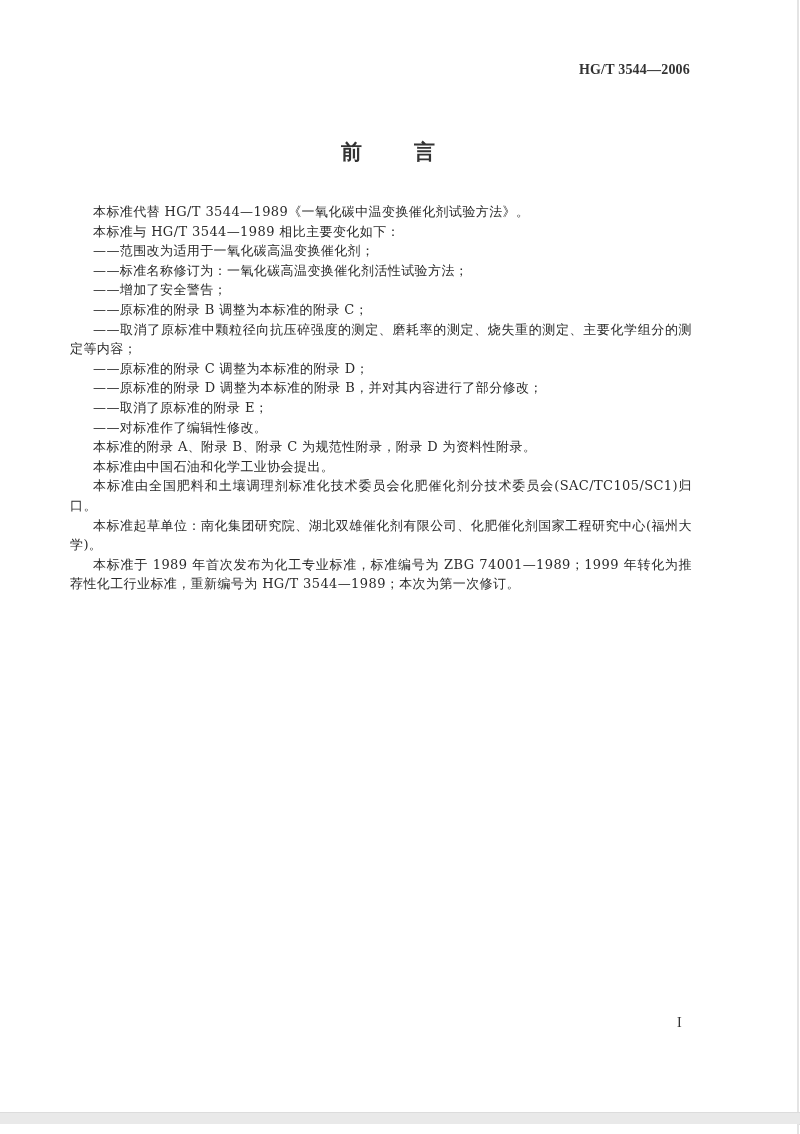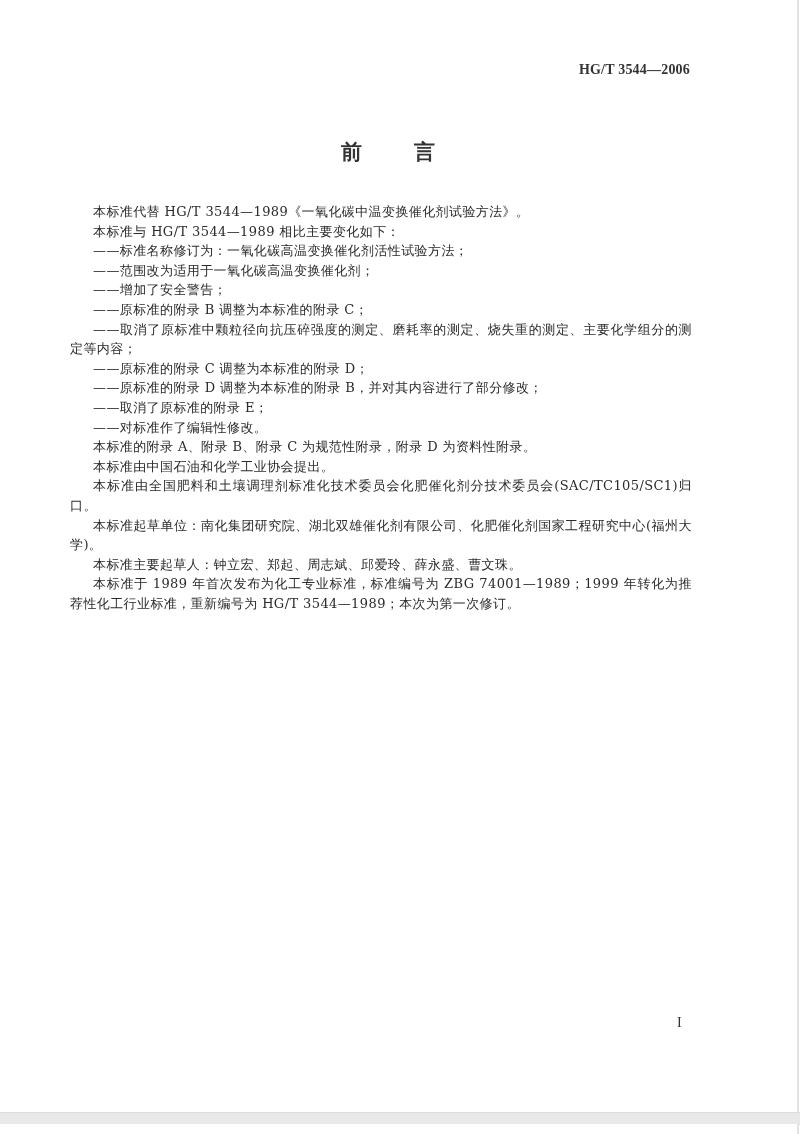--- a/index.html
+++ b/index.html
@@ -46,32 +46,31 @@
 <body>
 
 <div class="page">
   <div class="std-code">HG/T 3544—2006</div>
   <div class="title">
     <span>前</span><span>言</span>
   </div>
   <div class="body">
     <p class="para">本标准代替 HG/T 3544—1989《一氧化碳中温变换催化剂试验方法》。</p>
     <p class="para">本标准与 HG/T 3544—1989 相比主要变化如下：</p>
+    <p class="para">——范围改为适用于一氧化碳高温变换催化剂；</p>
     <p class="para">——标准名称修订为：一氧化碳高温变换催化剂活性试验方法；</p>
-    <p class="para">——范围改为适用于一氧化碳高温变换催化剂；</p>
     <p class="para">——增加了安全警告；</p>
     <p class="para">——原标准的附录 B 调整为本标准的附录 C；</p>
     <p class="para">——取消了原标准中颗粒径向抗压碎强度的测定、磨耗率的测定、烧失重的测定、主要化学组分的测定等内容；</p>
     <p class="para">——原标准的附录 C 调整为本标准的附录 D；</p>
     <p class="para">——原标准的附录 D 调整为本标准的附录 B，并对其内容进行了部分修改；</p>
     <p class="para">——取消了原标准的附录 E；</p>
     <p class="para">——对标准作了编辑性修改。</p>
     <p class="para">本标准的附录 A、附录 B、附录 C 为规范性附录，附录 D 为资料性附录。</p>
     <p class="para">本标准由中国石油和化学工业协会提出。</p>
     <p class="para">本标准由全国肥料和土壤调理剂标准化技术委员会化肥催化剂分技术委员会(SAC/TC105/SC1)归口。</p>
     <p class="para">本标准起草单位：南化集团研究院、湖北双雄催化剂有限公司、化肥催化剂国家工程研究中心(福州大学)。</p>
-    <p class="para">本标准主要起草人：钟立宏、郑起、周志斌、邱爱玲、薛永盛、曹文珠。</p>
     <p class="para">本标准于 1989 年首次发布为化工专业标准，标准编号为 ZBG 74001—1989；1999 年转化为推荐性化工行业标准，重新编号为 HG/T 3544—1989；本次为第一次修订。</p>
   </div>
   <div class="page-num">I</div>
 </div>
 <div class="sep"></div>
 <div class="page2"></div>
 
 </body></html>

